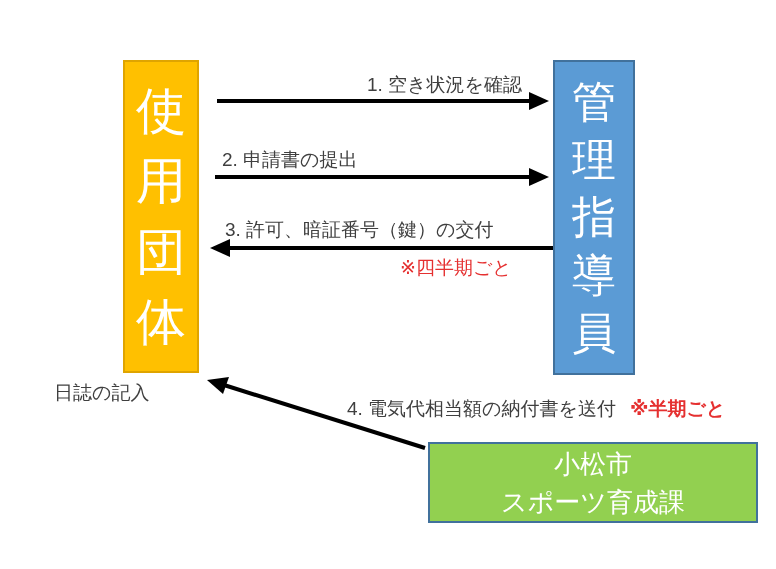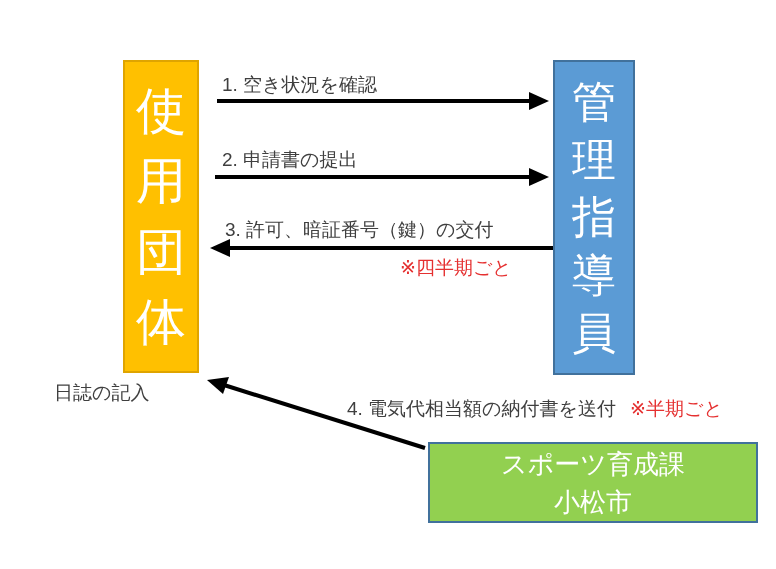--- a/index.html
+++ b/index.html
@@ -56,28 +56,28 @@
     line-height: 38px;
     padding-top: 1px;
   }
   
   .step-label {
     position: absolute;
     font-size: 19px;
     color: #3f3f3f;
     white-space: nowrap;
   }
-  .label-1 { left: 222px; top: 72px;  width: 300px; text-align: left; }
+  .label-1 { left: 222px; top: 72px;  width: 300px; text-align: right; }
   .label-2 { left: 222px; top: 147px; width: 290px; }
   .label-3 { left: 225px; top: 217px; width: 320px; text-align: left; }
   .note-3  { left: 400px; top: 255px; width: 146px; text-align: left; color: #e53030; }
   .label-4 { left: 33px;  top: 382px; line-height: 22px; }
   .label-4 .line2 { padding-left: 21px; }
   .label-5 { left: 347px; top: 396px; }
-  .label-5 .note { color: #e53030; margin-left: 14px; }
+  .label-5 .note { color: #e53030; margin-left: 14px; font-weight: bold; }
 </style>
 </head>
 <body>
 
 <div class="canvas">
 
   <svg class="arrows" viewBox="0 0 776 569" xmlns="http://www.w3.org/2000/svg">
     <g>
       <line x1="217" y1="101" x2="532" y2="101" stroke="#000000" stroke-width="4"></line>
       <polygon points="549,101 529,92 529,110" fill="#000000"></polygon>
@@ -105,22 +105,22 @@
 
   <div class="vbox blue">
     <span>管</span>
     <span>理</span>
     <span>指</span>
     <span>導</span>
     <span>員</span>
   </div>
 
   <div class="gbox">
+    <div>小松市</div>
     <div>スポーツ育成課</div>
-    <div>小松市</div>
   </div>
 
   <div class="step-label label-1">1. 空き状況を確認</div>
 
   <div class="step-label label-2">2. 申請書の提出</div>
 
   <div class="step-label label-3">3. 許可、暗証番号（鍵）の交付</div>
 
   <div class="step-label note-3">※四半期ごと</div>
 

